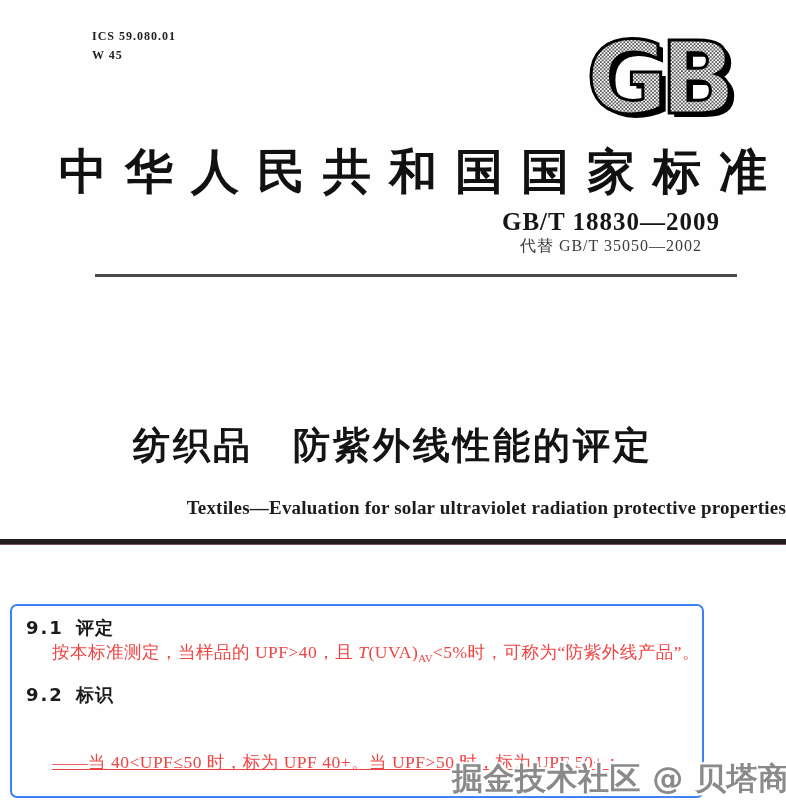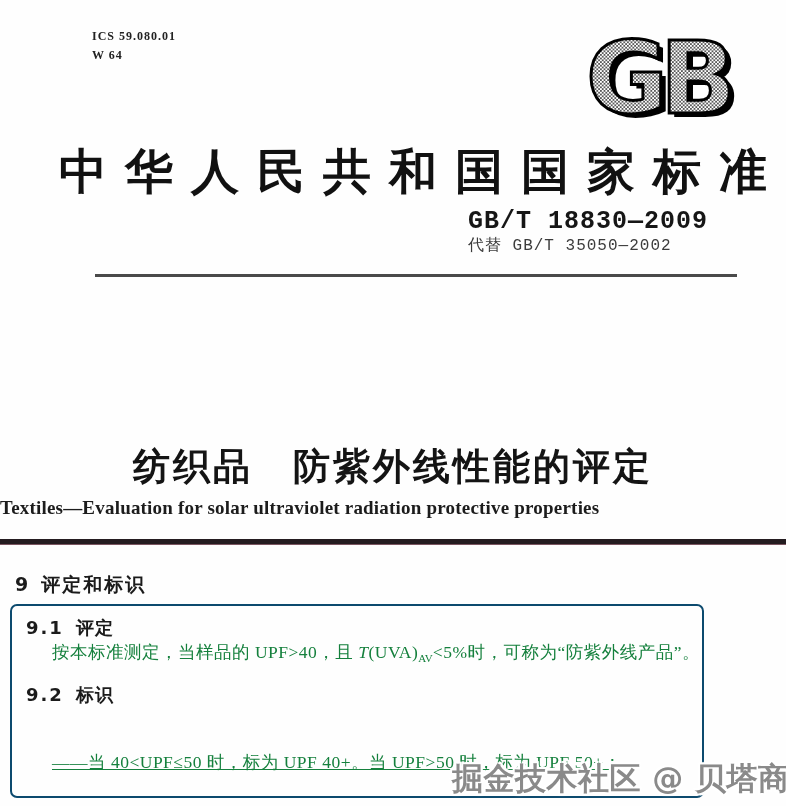--- a/index.html
+++ b/index.html
@@ -19,76 +19,75 @@
   }
   .gb-logo{position:absolute;top:36px;right:19px;width:185px;height:85px;}
   .national-title{
     position:absolute;left:0;top:140px;width:100%;
     text-align:center;font-weight:bold;font-size:48px;
     letter-spacing:18px;text-indent:18px;color:#111;
     white-space:nowrap;
     padding-left:20px;
   }
   .std-number-block{
-    position:absolute;top:209px;right:78px;text-align:left;font-family:Liberation Mono, monospace;
+    position:absolute;top:209px;right:66px;text-align:center;
   }
   .std-number{
     font-weight:bold;font-size:25px;letter-spacing:1px;color:#161616;
     line-height:26px;
   }
   .replaces-note{
     font-size:16px;color:#3c3c3c;letter-spacing:1px;line-height:18px;margin-top:2px;
   }
   .header-rule{
     position:absolute;left:95px;top:274px;width:642px;height:3px;
     background:#4a4a4a;
   }
   
   .cn-title{
     position:absolute;left:0;top:421px;width:100%;
     text-align:center;font-family:"DejaVu Sans","Liberation Sans",sans-serif;
     font-weight:bold;font-size:37px;letter-spacing:3px;color:#141414;
     white-space:nowrap;
-    margin-top:21px;
   }
   .en-title{
     position:absolute;left:0;top:497px;width:100%;
-    text-align:left;font-weight:bold;font-size:19px;color:#1c1c1c;
+    text-align:right;font-weight:bold;font-size:19px;color:#1c1c1c;
     letter-spacing:0.2px;
   }
   .divider-dark{
     position:absolute;left:0;top:539px;width:786px;height:5px;
     background:#241c20;border-bottom:1px solid #7a5560;
   }
   
   .sec9-heading{
     position:absolute;left:15px;top:572px;
     font-family:"DejaVu Sans","Liberation Sans",sans-serif;
     font-weight:bold;font-size:19px;color:#1b1b1b;letter-spacing:2px;
     white-space:nowrap;
   }
   .sec9-heading .sec-num{margin-right:13px;letter-spacing:0;}
   .highlight-box{
     position:absolute;left:10px;top:604px;width:690px;height:190px;
-    border:2px solid #0c4a6e;border-radius:7px;
+    border:2px solid #3b82f6;border-radius:7px;
     background:transparent;
     text-align:right;
   }
   .clause-heading{
     position:absolute;left:14px;
     font-family:"DejaVu Sans","Liberation Sans",sans-serif;
     font-weight:bold;font-size:18px;color:#1b1b1b;letter-spacing:1px;
     white-space:nowrap;
   }
   .clause-heading .clause-num{margin-right:12px;letter-spacing:2px;}
   .clause-91{top:10px;}
   .clause-92{top:62px;margin-top:15px;}
   .body-line{
     position:absolute;left:40px;
-    font-size:17.5px;color:#15803d;letter-spacing:0.5px;white-space:nowrap;
+    font-size:17.5px;color:#ef4444;letter-spacing:0.5px;white-space:nowrap;
   }
   .body-91{top:34px;}
   .intro-92{top:91px;}
   .item-0{top:117px;}
   .item-1{top:144px;text-decoration:underline;}
   .item-2{top:171px;}
   .body-line i{font-family:"Liberation Serif",serif;}
   .body-line sub{font-size:11px;vertical-align:-4px;letter-spacing:0;}
   
   .watermark{
@@ -102,21 +101,21 @@
       0 0 4px rgba(255,255,255,0.9);
   }
 </style>
 </head>
 <body>
 
 <div class="page">
 
   <div class="ics-block">
     <div>ICS 59.080.01</div>
-    <div>W 64</div>
+    <div>W 45</div>
   </div>
 
   <svg class="gb-logo" viewBox="0 0 185 85" xmlns="http://www.w3.org/2000/svg">
     <defs>
       <pattern id="gbdots" width="3.6" height="3.6" patternUnits="userSpaceOnUse">
         <rect width="3.6" height="3.6" fill="#ffffff"></rect>
         <circle cx="0.9" cy="0.9" r="0.85" fill="#111111"></circle>
         <circle cx="2.7" cy="2.7" r="0.85" fill="#111111"></circle>
       </pattern>
     </defs>
@@ -131,23 +130,20 @@
     <div class="replaces-note">代替 GB/T 35050—2002</div>
   </div>
 
   <div class="header-rule"></div>
 
   <div class="cn-title">纺织品　防紫外线性能的评定</div>
   <div class="en-title">Textiles—Evaluation for solar ultraviolet radiation protective properties</div>
 
   <div class="divider-dark"></div>
 
-  <div class="sec9-heading">
-    <span class="sec-num">9</span><span>评定和标识</span>
-  </div>
 
   <div class="highlight-box">
 
     <div class="clause-heading clause-91">
       <span class="clause-num">9.1</span><span>评定</span>
     </div>
 
     <div class="body-line body-91">
       <span>按本标准测定，当样品的 UPF&gt;40，且 </span><i>T</i><span>(UVA)</span><sub>AV</sub><span>&lt;5%时，可称为“防紫外线产品”。</span>
     </div>

